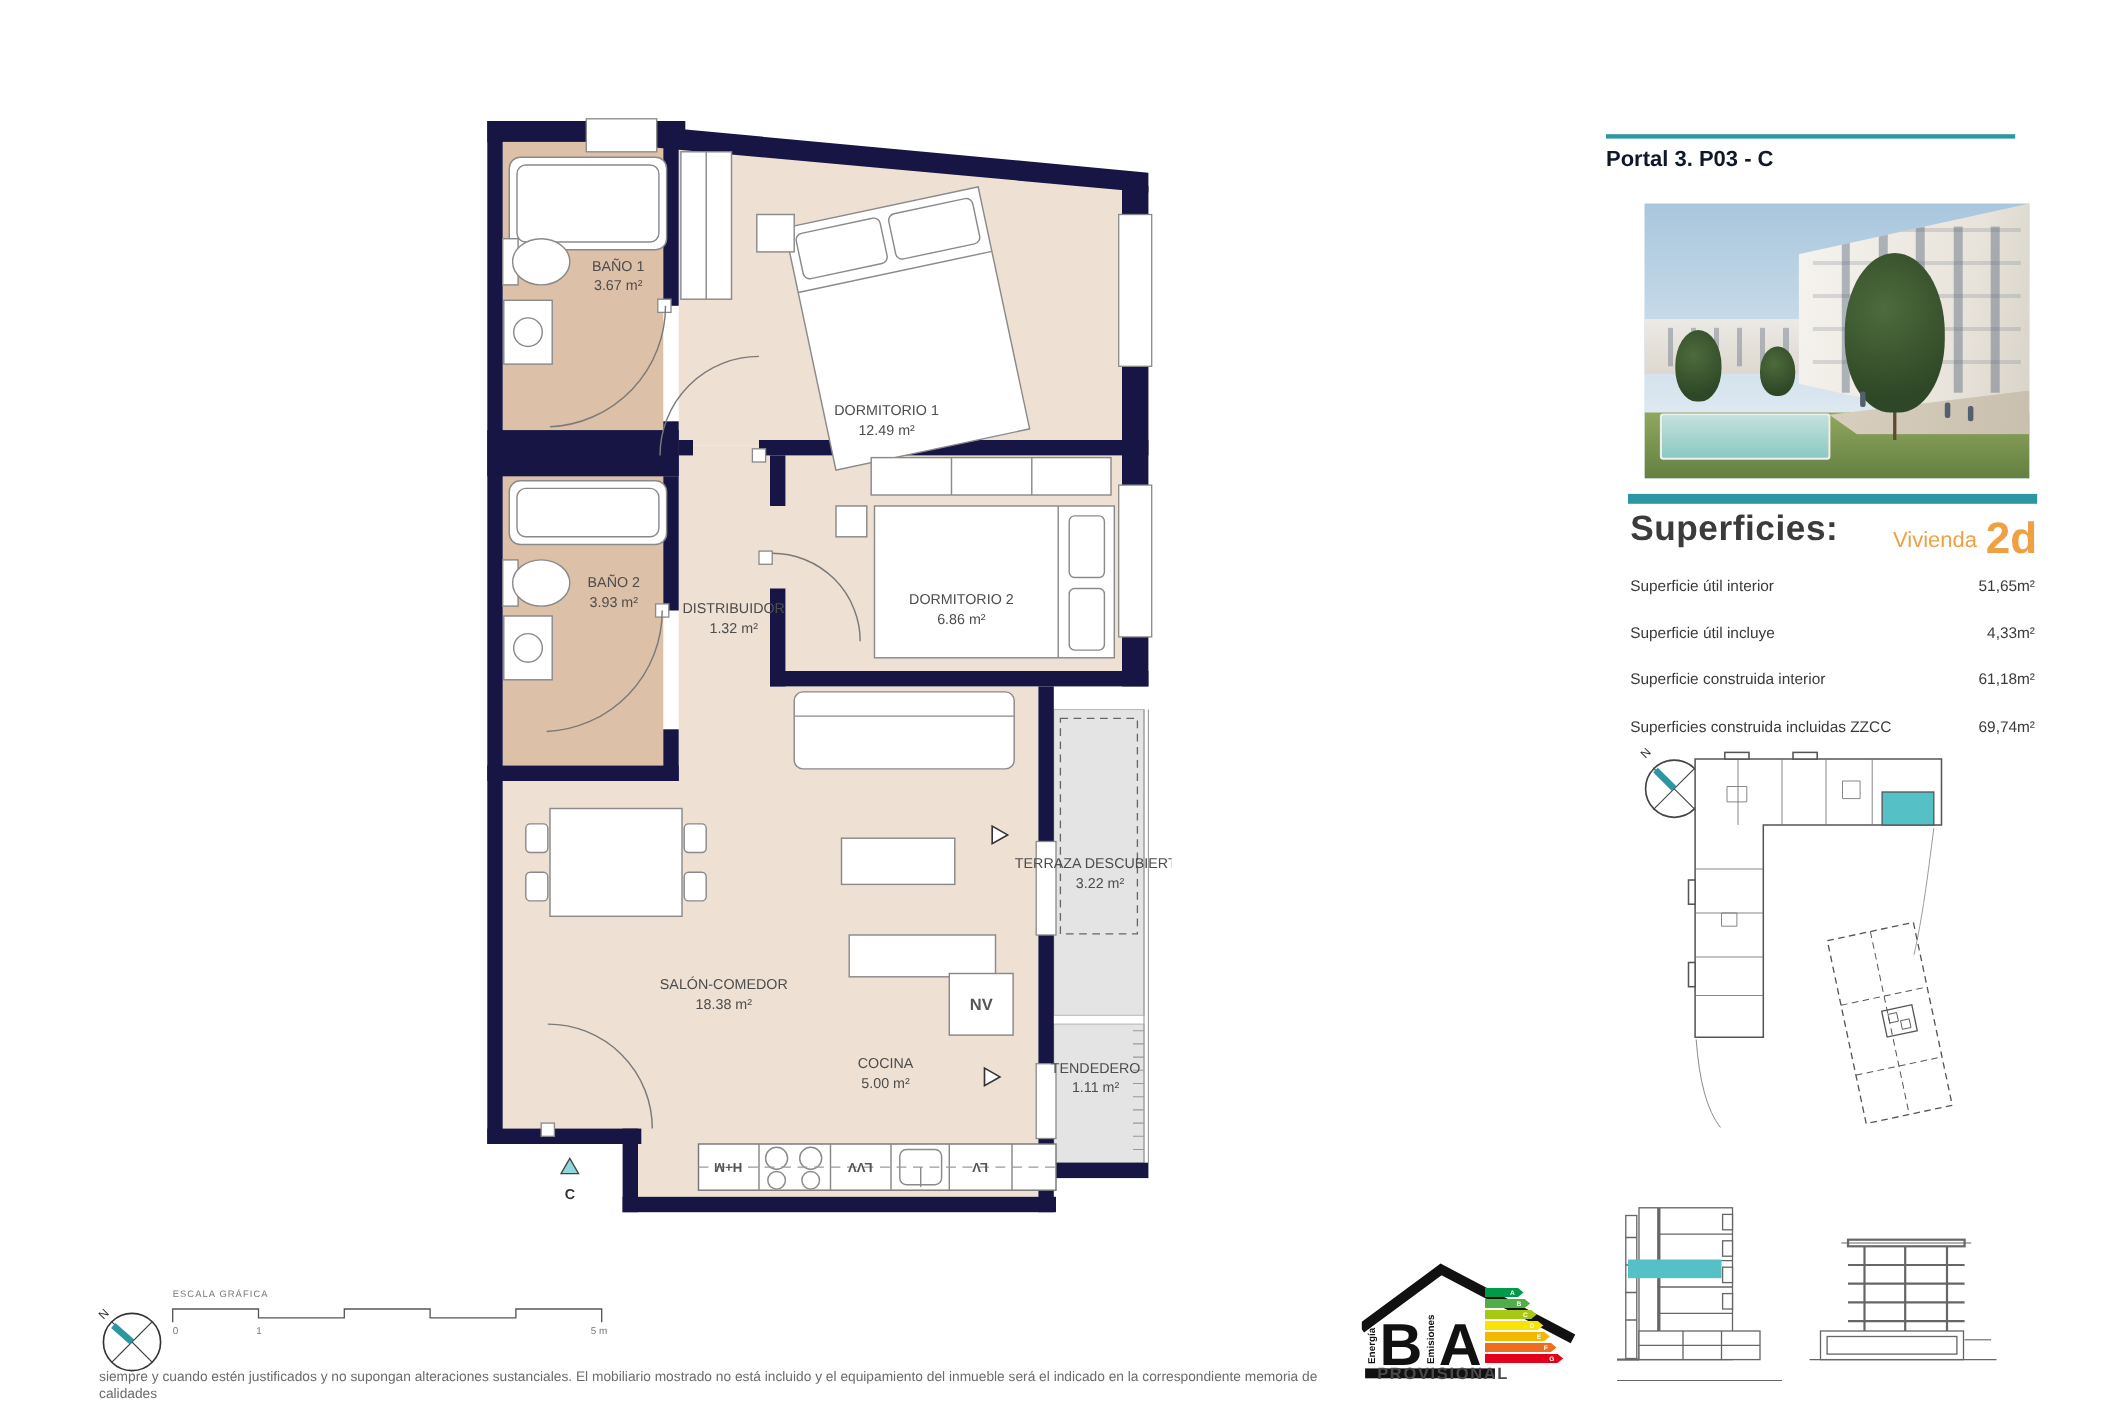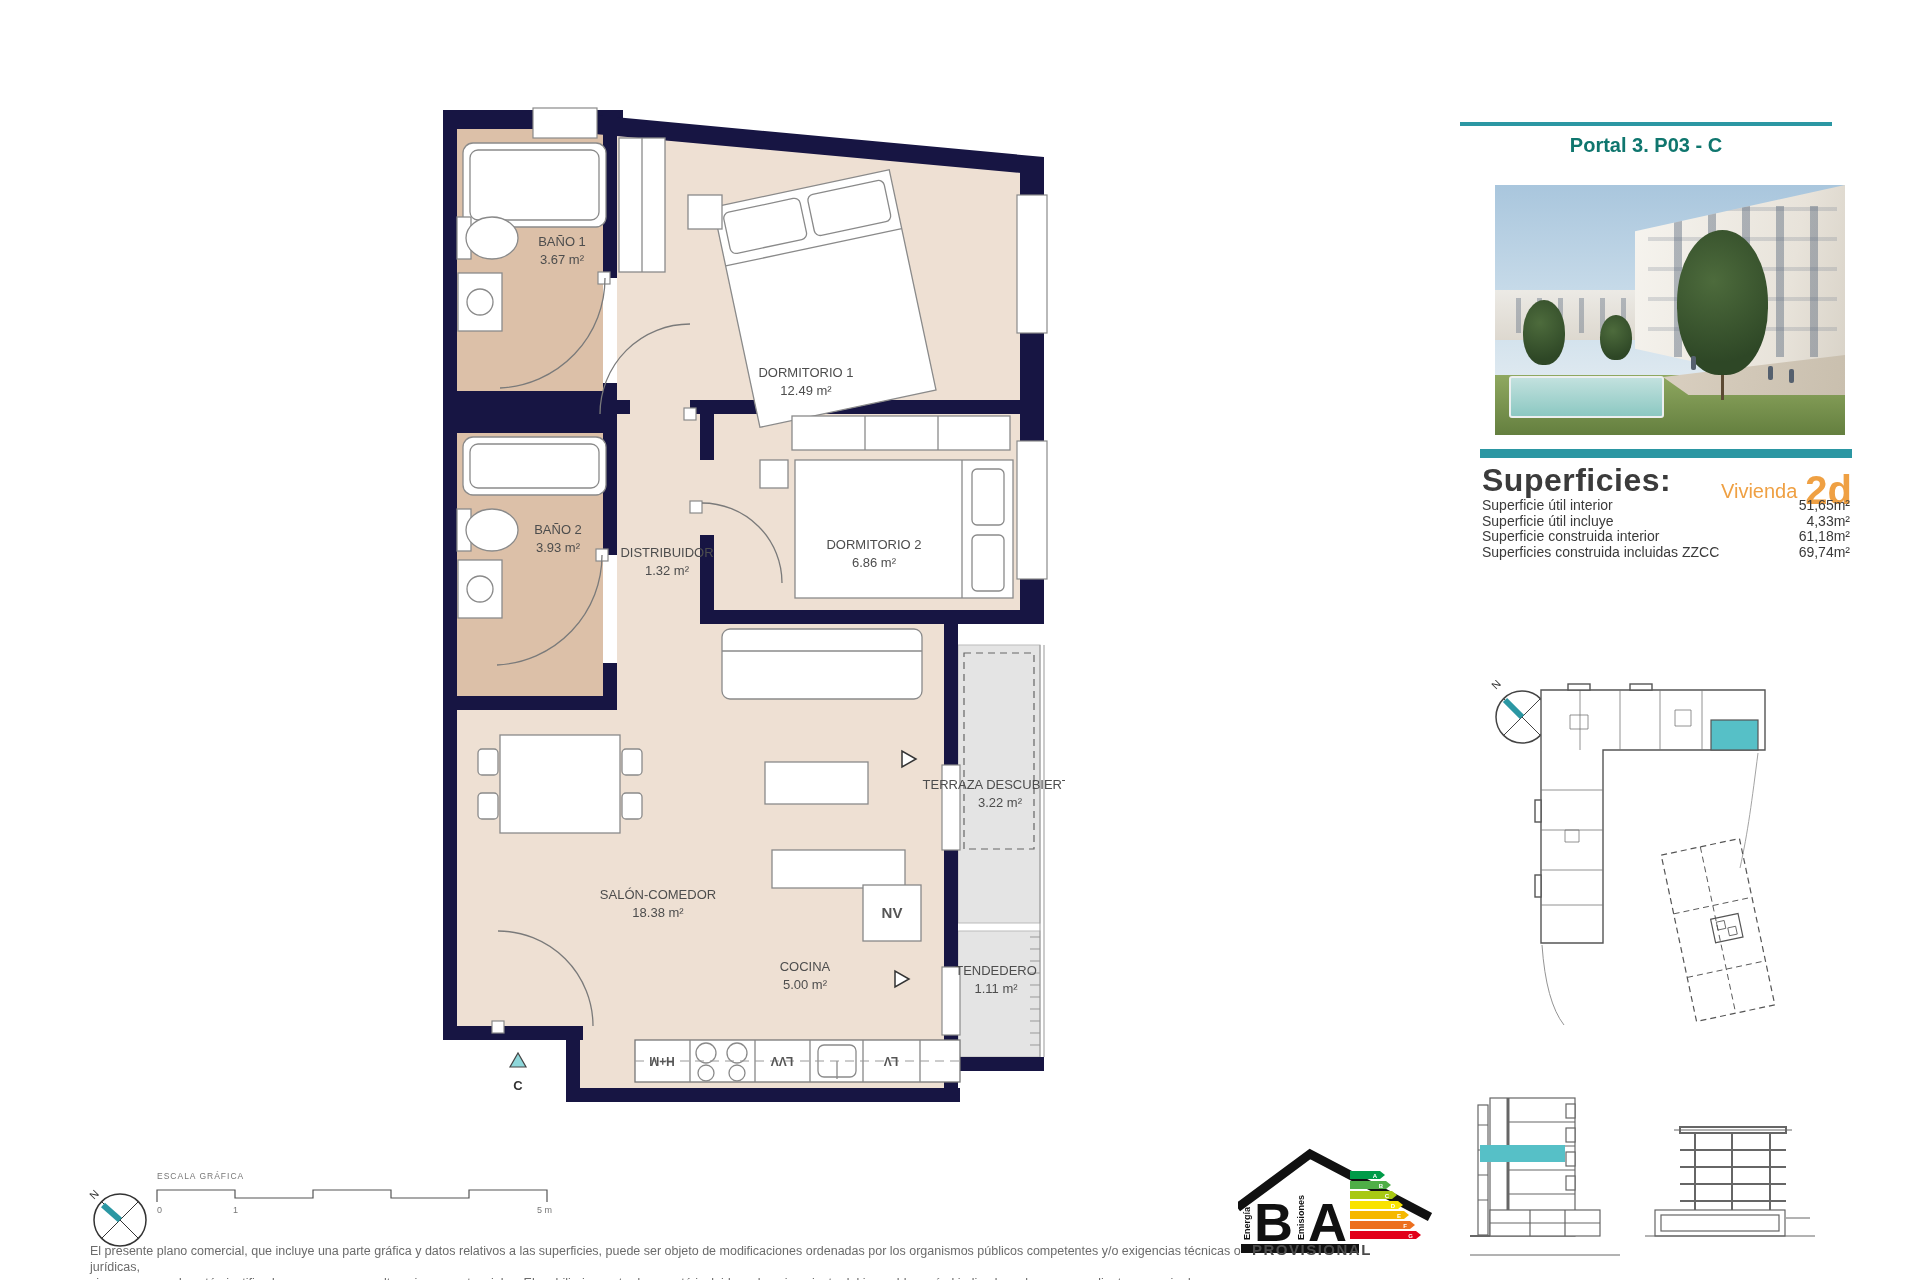--- a/index.html
+++ b/index.html
@@ -1,21 +1,21 @@
 <!DOCTYPE html>
 <html><head>
 <meta charset="utf-8">
 <style>
   html,body{margin:0;padding:0;background:#fff;}
   .page{position:relative;width:1920px;height:1280px;background:#ffffff;overflow:hidden;
         font-family:"Liberation Sans", sans-serif;color:#3c3c3c;}
   .abs{position:absolute;}
   
   .hdr-line{left:1460px;top:122px;width:372px;height:4px;background:#2b97a3;}
-  .hdr-title{left:1460px;top:134px;width:372px;text-align:center;font-size:20px;font-weight:bold;color:#0f766e;}
+  .hdr-title{left:1460px;top:134px;width:372px;text-align:left;font-size:20px;font-weight:bold;color:#0f172a;}
   
   .photo{left:1495px;top:185px;width:350px;height:250px;overflow:hidden;background:#cfe0ec;}
   .photo .sky{position:absolute;inset:0;background:linear-gradient(180deg,#a9c6dd 0%,#cfe0ec 55%,#eef2f4 100%);}
   .photo .bldg-right{position:absolute;left:40%;top:0;width:60%;height:84%;
       background:linear-gradient(100deg,#f6f4ef 0%,#e8e3da 70%,#d8d2c7 100%);
       clip-path:polygon(0 22%,100% 0,100% 100%,0 78%);}
   .photo .bldg-right .wins{position:absolute;inset:10% 4% 18% 6%;
       background:repeating-linear-gradient(90deg,transparent 0 26px,rgba(90,105,125,.45) 26px 34px),
                  repeating-linear-gradient(0deg,transparent 0 26px,rgba(120,130,145,.25) 26px 30px);}
   .photo .bldg-left{position:absolute;left:0;top:42%;width:44%;height:20%;
@@ -35,21 +35,21 @@
   .photo .tree.t3{left:30%;top:52%;width:9%;height:18%;}
   .photo .trunk{position:absolute;background:#5c4a33;width:3px;}
   .photo .person{position:absolute;width:5px;height:14px;background:#55606e;border-radius:2px;}
   
   .sup-bar{left:1480px;top:449px;width:372px;height:9px;background:#2b97a3;}
   .sup-title{left:1482px;top:462px;font-size:32px;font-weight:bold;color:#3b3b3b;letter-spacing:.5px;}
   .sup-viv{left:1640px;top:468px;width:212px;text-align:right;}
   .sup-viv .v-label{font-size:20px;color:#efa043;vertical-align:baseline;}
   .sup-viv .v-code{font-size:40px;font-weight:bold;color:#efa043;vertical-align:-6px;margin-left:8px;}
   .sup-rows{left:1482px;top:498px;width:368px;font-size:14px;color:#3a3a3a;}
-  .sup-rows .row{display:flex;justify-content:space-between;line-height:15.6px;}
+  .sup-rows .row{display:flex;justify-content:space-between;line-height:15.6px;margin-top:27px;}
   
   .disclaimer{left:90px;top:1243px;width:1160px;font-size:12.5px;line-height:16px;color:#6b6b6b;}
   .provisional{left:1252px;top:1241px;font-size:15px;font-weight:bold;color:#4a4a4a;letter-spacing:1.5px;}
   .v06{left:1770px;top:1286px;width:80px;text-align:center;font-size:27px;font-weight:bold;color:#ee9366;}
   svg text{font-family:"Liberation Sans", sans-serif;}
 </style>
 </head>
 <body>
 
 <div class="page">
@@ -349,19 +349,18 @@
 
   <svg class="abs" style="left:145px;top:1168px;" width="430" height="48" viewBox="0 0 430 48">
     <text x="12" y="11" font-size="8.5" fill="#777" letter-spacing="1">ESCALA GRÁFICA</text>
     <path fill="none" stroke="#555" stroke-width="1.2" d="M12,34 V22 H90 V30 H168 V22 H246 V30 H324 V22 H402 V34"></path>
     <text x="12" y="45" font-size="9" fill="#777">0</text>
     <text x="88" y="45" font-size="9" fill="#777">1</text>
     <text x="392" y="45" font-size="9" fill="#777">5 m</text>
   </svg>
 
   <div class="abs disclaimer">
-    <div>El presente plano comercial, que incluye una parte gráfica y datos relativos a las superficies, puede ser objeto de modificaciones ordenadas por los organismos públicos competentes y/o exigencias técnicas o jurídicas,</div>
     <div>siempre y cuando estén justificados y no supongan alteraciones sustanciales. El mobiliario mostrado no está incluido y el equipamiento del inmueble será el indicado en la correspondiente memoria de calidades</div>
   </div>
 
   <div class="abs v06">V06</div>
 
 </div>
 
 </body></html>

